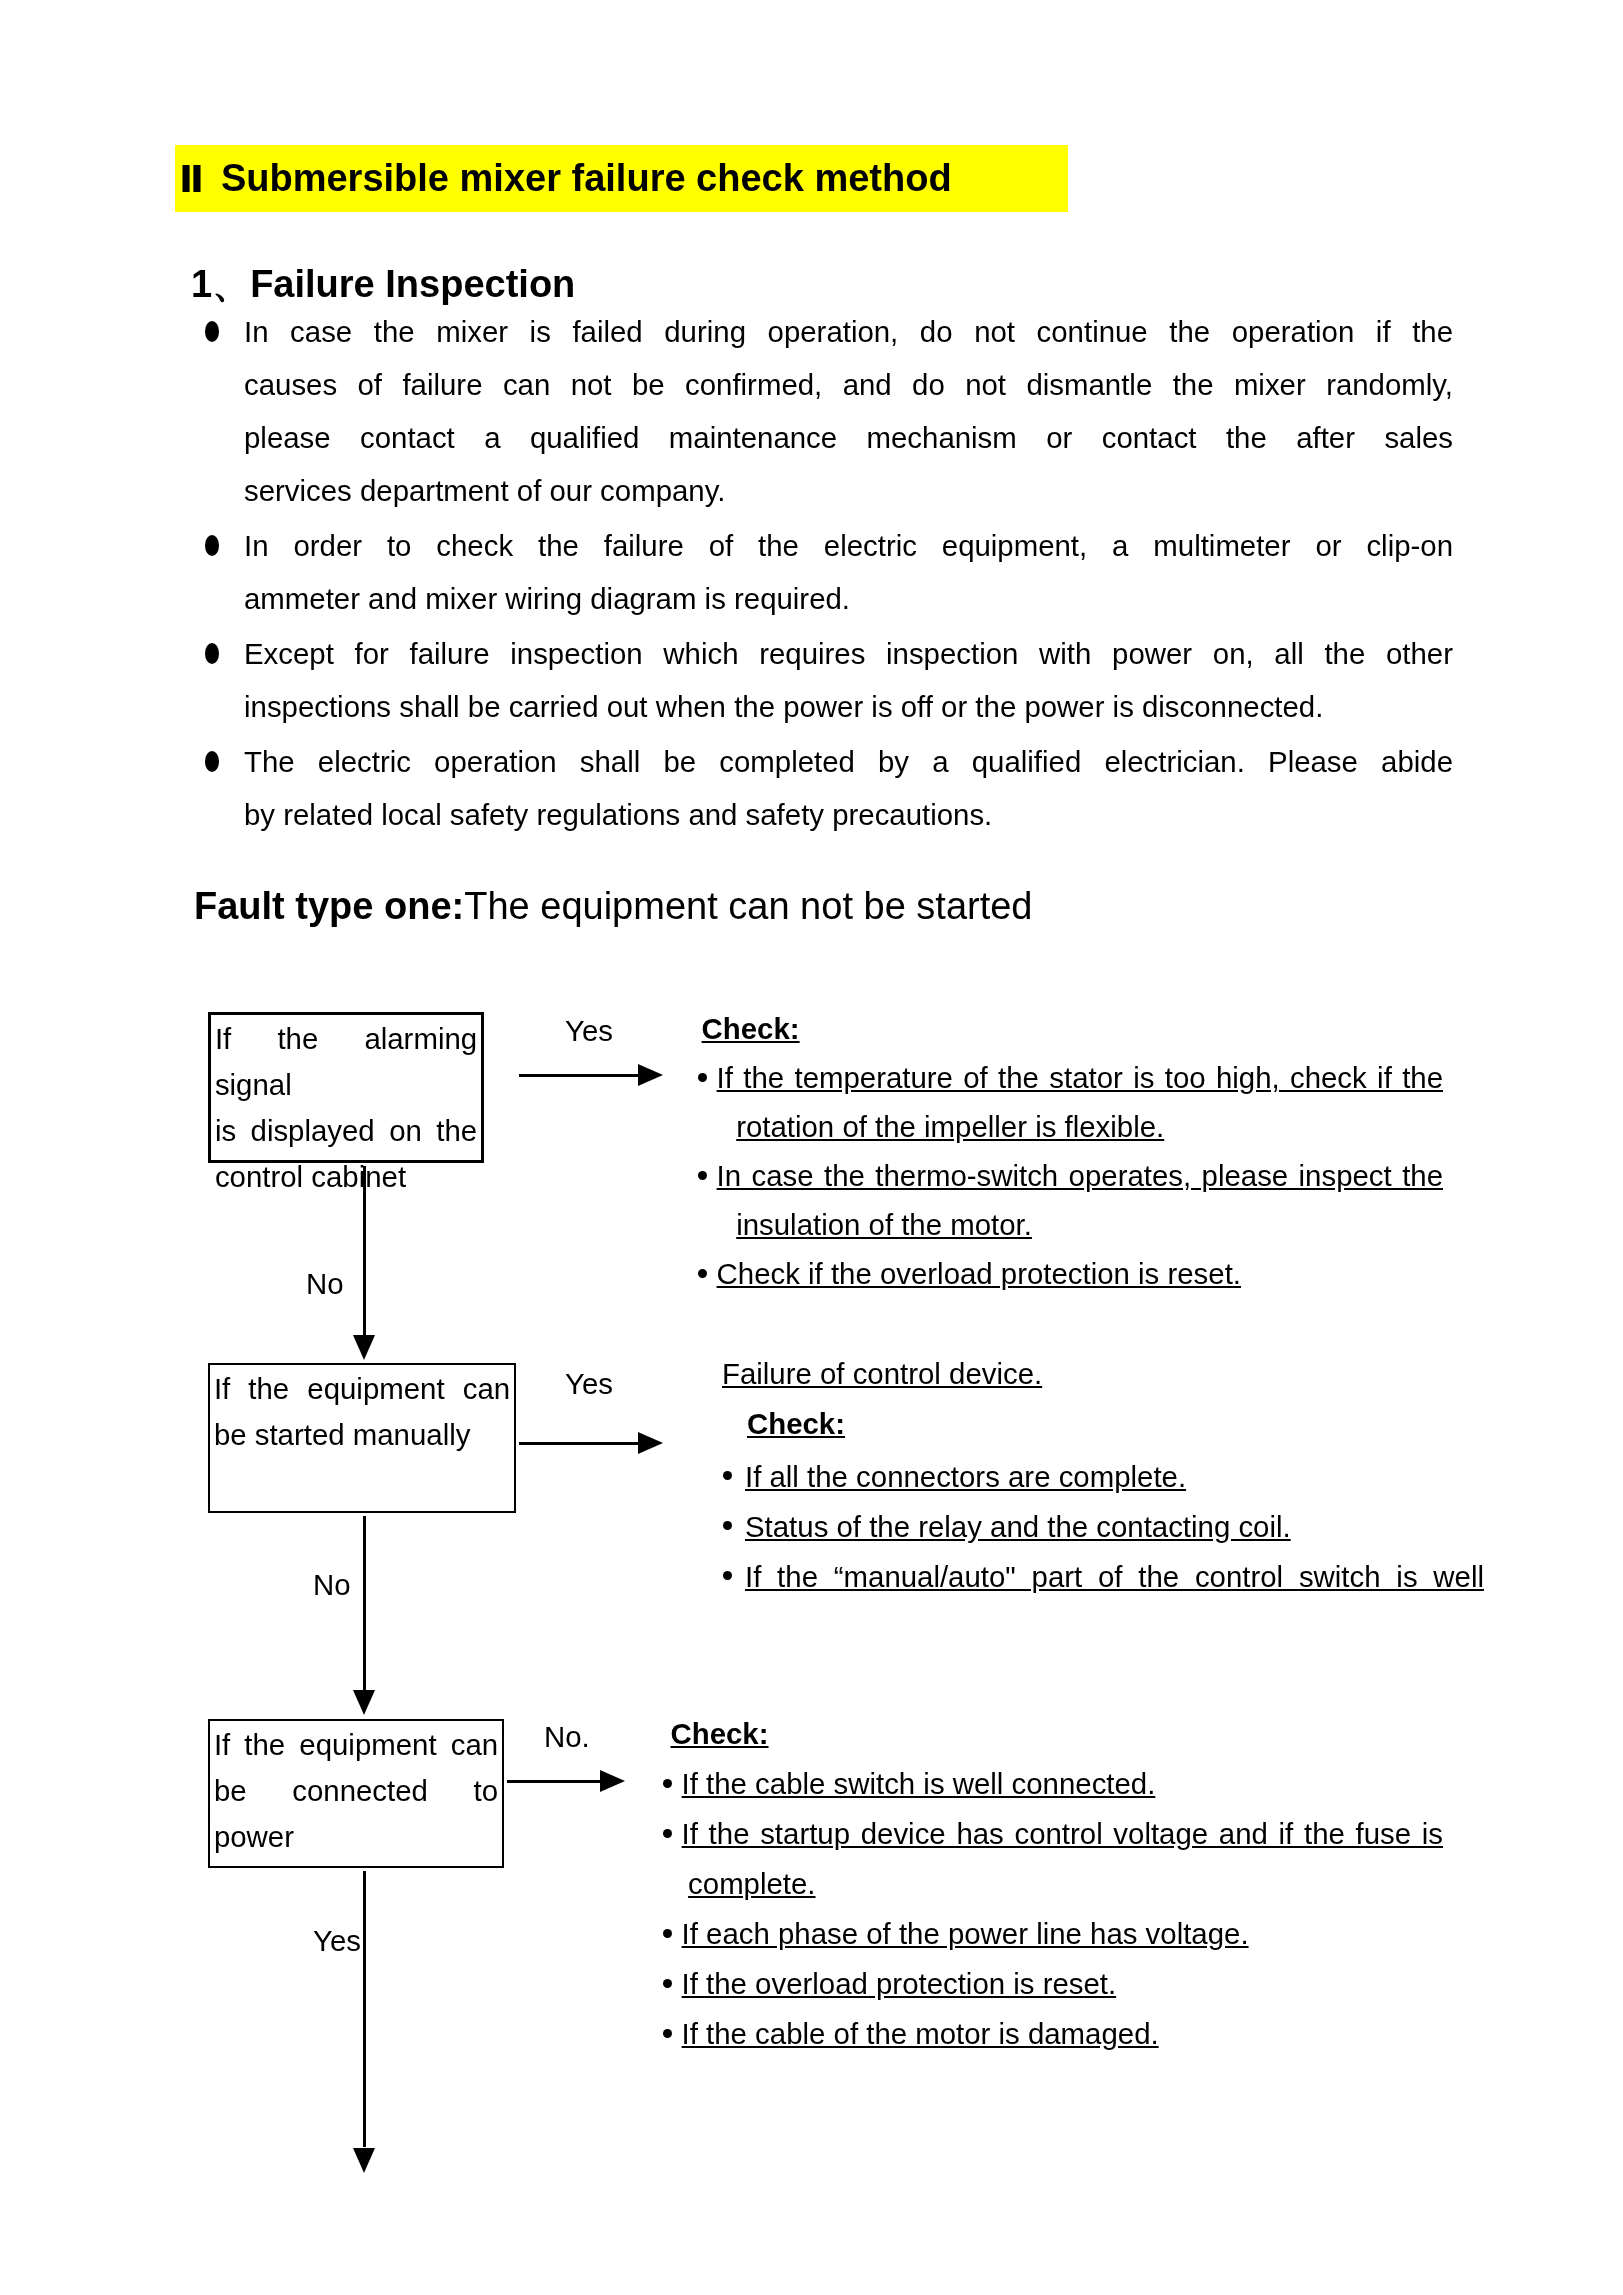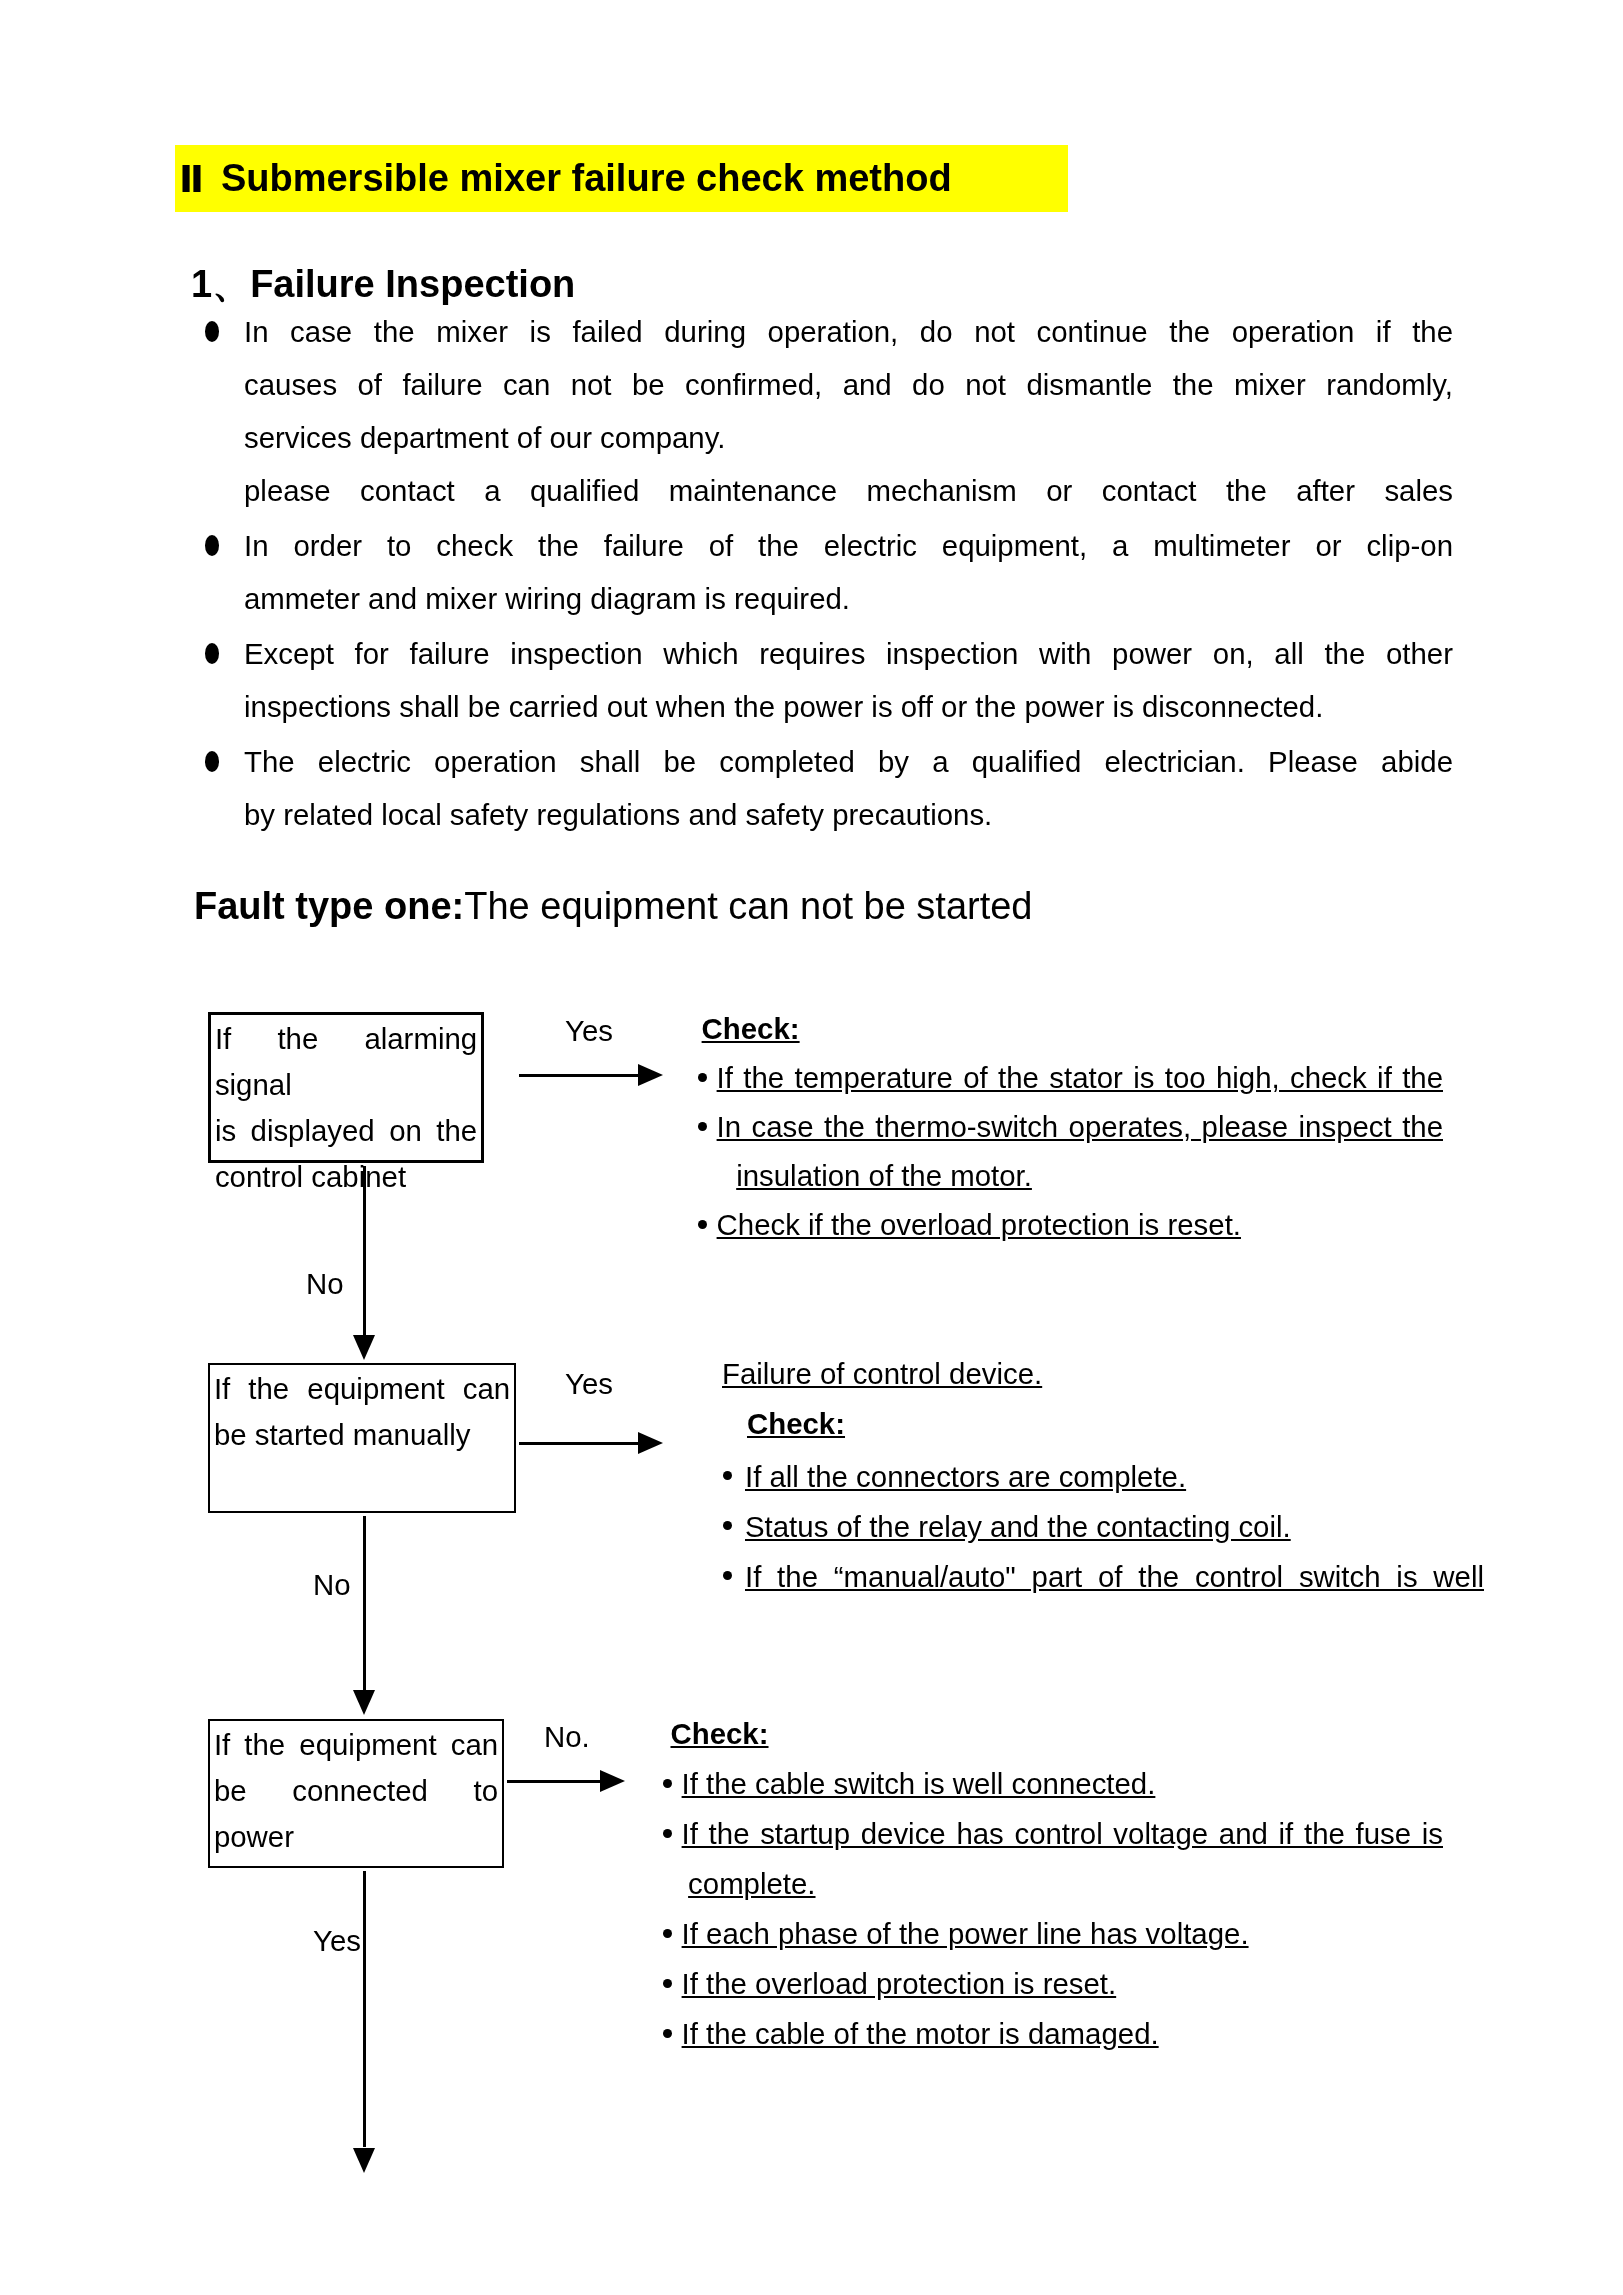--- a/index.html
+++ b/index.html
@@ -108,22 +108,22 @@
     <span class="title-text">Submersible mixer failure check method</span>
   </div>
 
   <div class="h1">1、Failure Inspection</div>
 
   <div class="blist">
       <div class="it">
         <span class="dot"></span>
         <div class="ln j">In case the mixer is failed during operation, do not continue the operation if the</div>
         <div class="ln j">causes of failure can not be confirmed, and do not dismantle the mixer randomly,</div>
+        <div class="ln j">please contact a qualified maintenance mechanism or contact the after sales</div>
         <div class="ln">services department of our company.</div>
-        <div class="ln j">please contact a qualified maintenance mechanism or contact the after sales</div>
       </div>
       <div class="it">
         <span class="dot"></span>
         <div class="ln j">In order to check the failure of the electric equipment, a multimeter or clip-on</div>
         <div class="ln">ammeter and mixer wiring diagram is required.</div>
       </div>
       <div class="it">
         <span class="dot"></span>
         <div class="ln j">Except for failure inspection which requires inspection with power on, all the other</div>
         <div class="ln">inspections shall be carried out when the power is off or the power is disconnected.</div>
@@ -174,20 +174,21 @@
   <div class="flabel no2">No</div>
   <div class="flabel no3">No.</div>
   <div class="flabel yes3">Yes</div>
 
   <div class="check check1">
     <div class="hd">Check:</div>
     <div>
         <div class="it">
           <span class="dot"></span>
           <div class="ln j">If the temperature of the stator is too high, check if the</div>
+          <div class="ln">rotation of the impeller is flexible.</div>
         </div>
         <div class="it">
           <span class="dot"></span>
           <div class="ln j">In case the thermo-switch operates, please inspect the</div>
           <div class="ln">insulation of the motor.</div>
         </div>
         <div class="it">
           <span class="dot"></span>
           <div class="ln">Check if the overload protection is reset.</div>
         </div>

